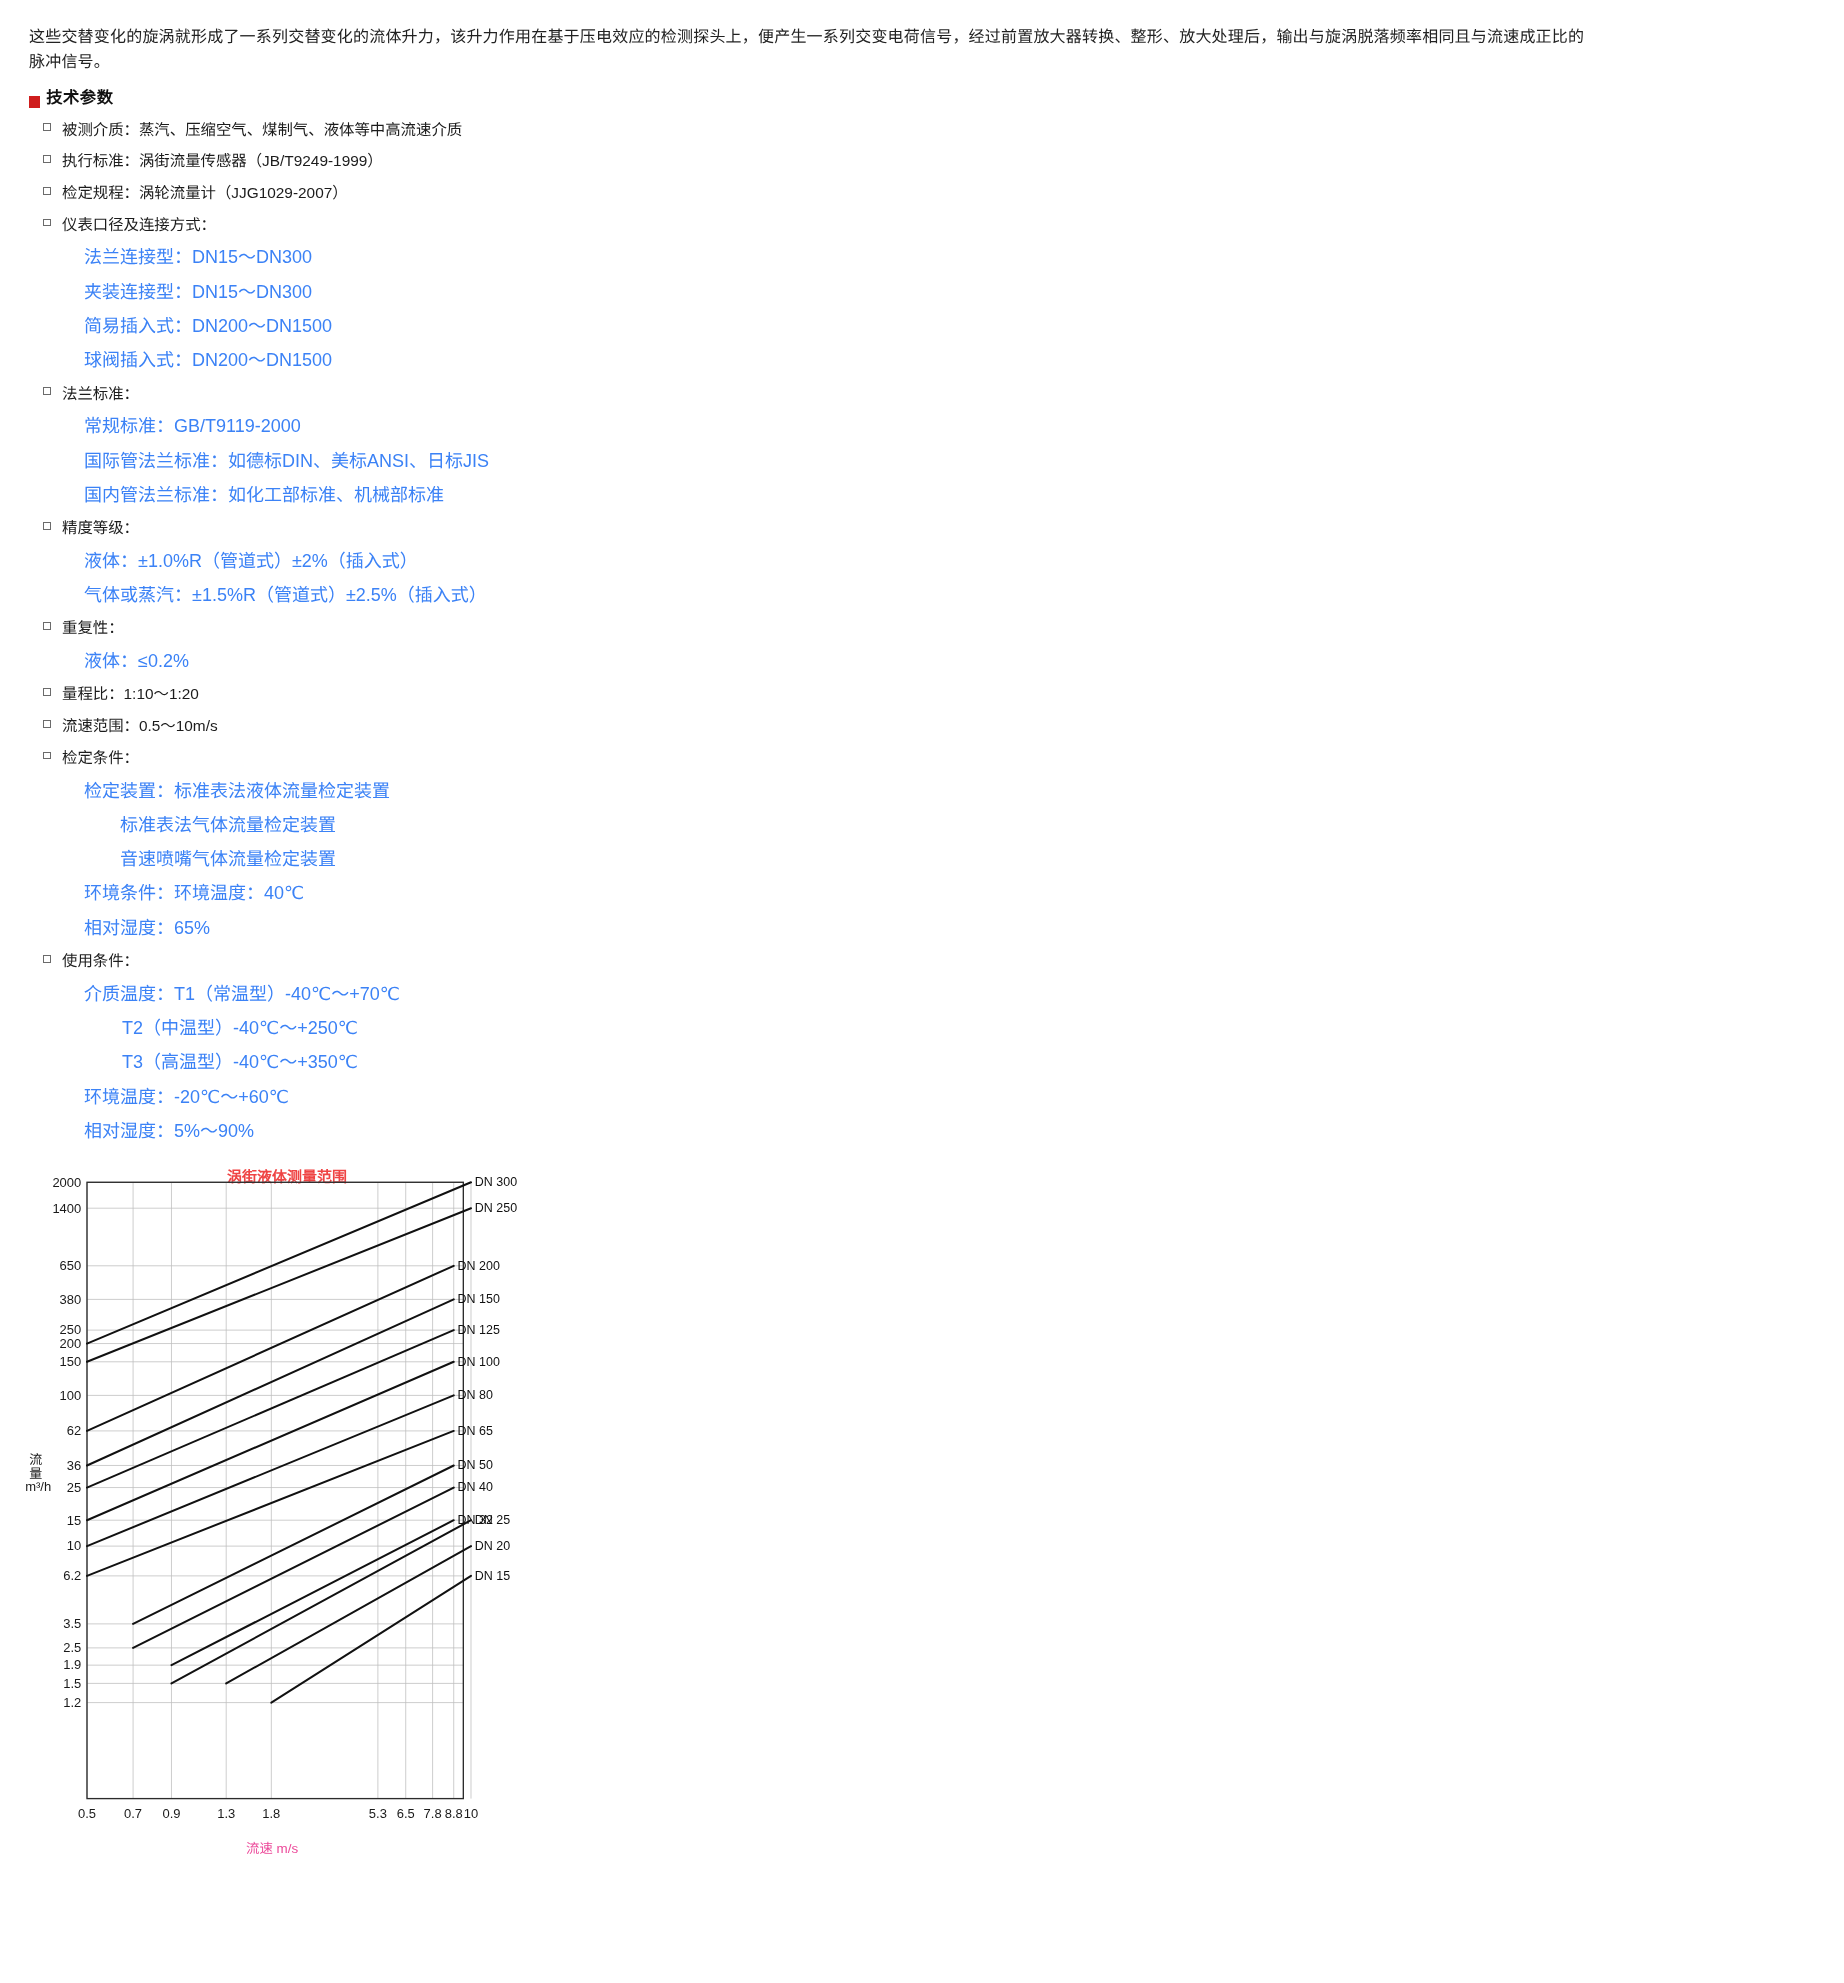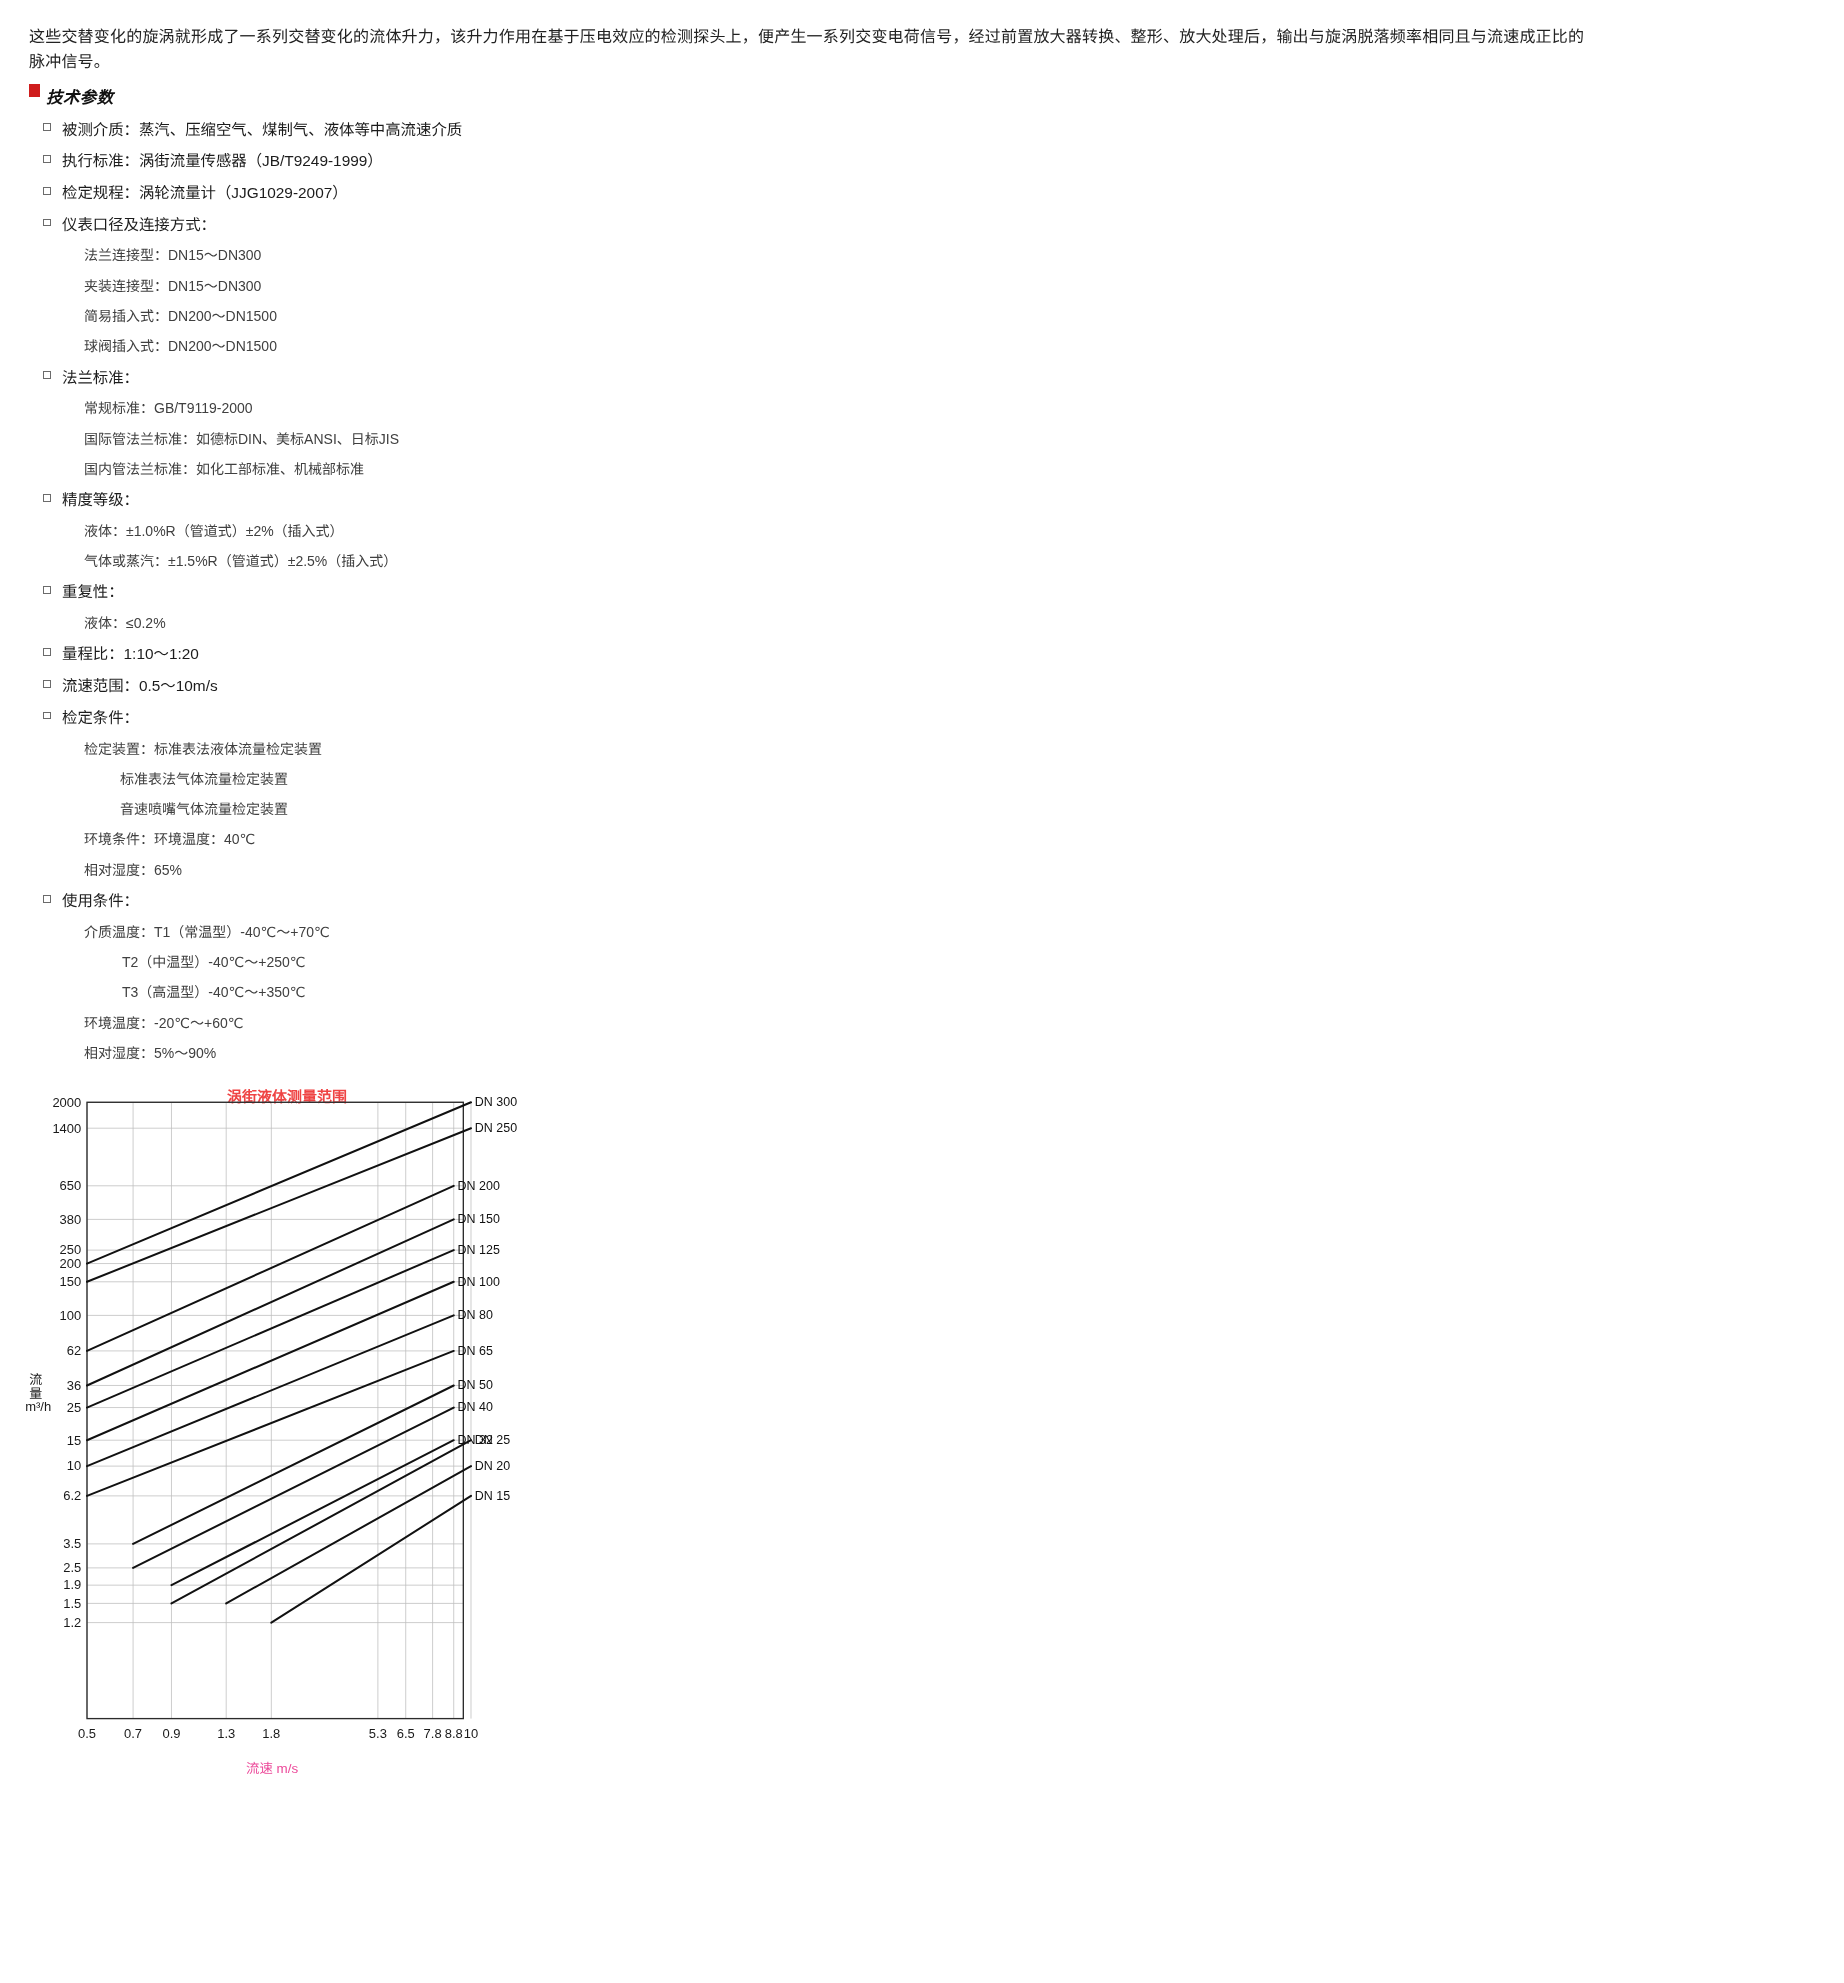--- a/index.html
+++ b/index.html
@@ -29,24 +29,23 @@
     line-height: 1.55;
     letter-spacing: 0.2px;
     color: #222;
     margin: 0 0 5.8px 0;
     max-width: 1614px;
   }
 
   
   .section-head {
     display: flex;
-    align-items: flex-start;
+    align-items: flex-end;
     gap: 6.7px;
     margin: 9.6px 0 13.4px 0;
-    font-style: italic;
   }
   .redmark {
     width: 10.6px;
     height: 12.5px;
     background: #cf1d1d;
     display: inline-block;
     flex: 0 0 auto;
   }
   .section-title {
     font-size: 16.3px;
@@ -81,23 +80,23 @@
     display: inline-block;
   }
   .spec-text { display: inline-block; }
 
   .sub-lines {
     margin: 0;
     padding: 0;
     list-style: none;
   }
   .sub-line {
-    font-size: 14px;
+    font-size: 18px;
     line-height: 1.0;
-    color: #404040;
+    color: #3b82f6;
     margin-top: 16.3px;
     padding-left: 22px;
   }
   .sub-line.indent-1 { padding-left: 22px; }
   .sub-line.indent-2 { padding-left: 58px; }
   .sub-line.indent-3 { padding-left: 60px; }
 
   
   .chart-wrap {
     position: relative;

